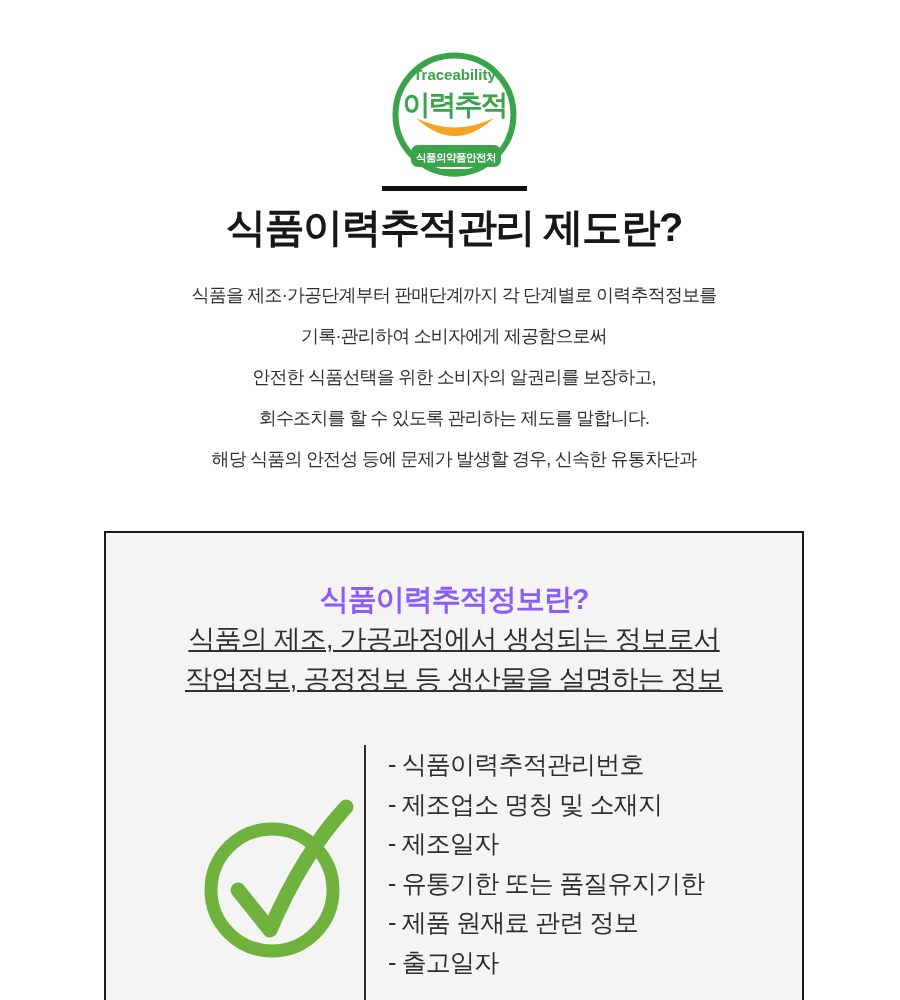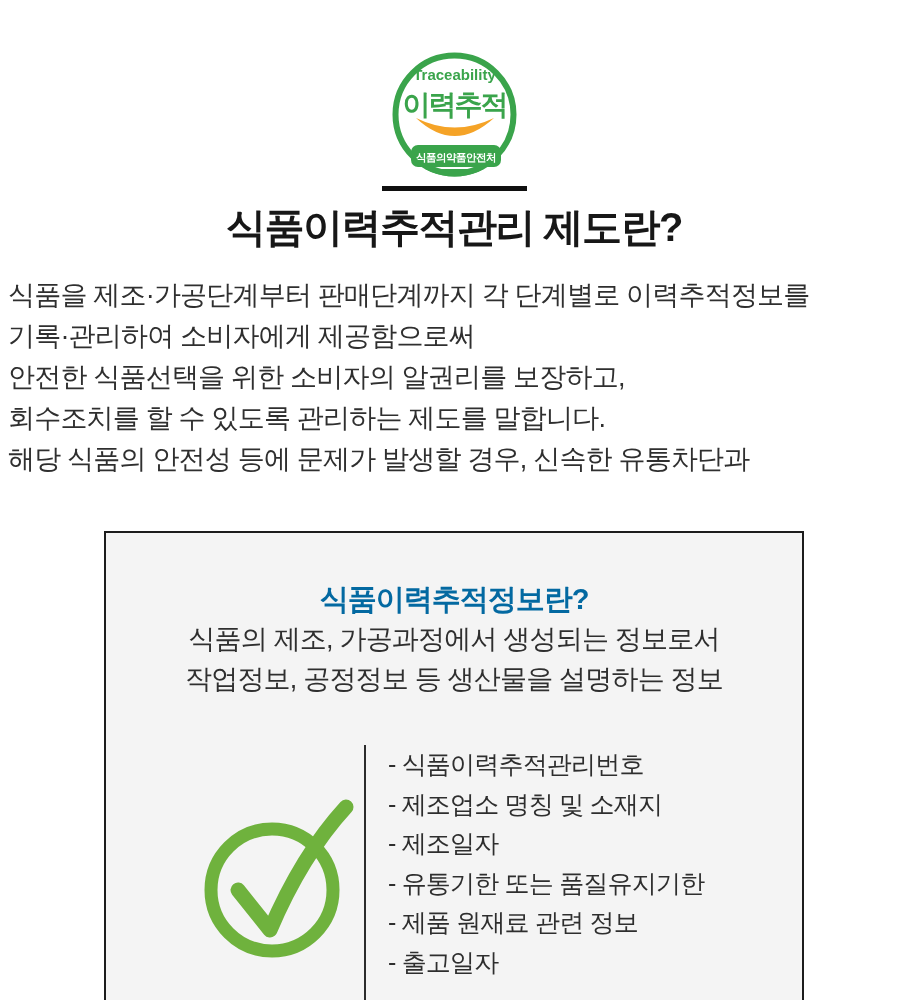--- a/index.html
+++ b/index.html
@@ -21,43 +21,43 @@
 
   
   .main-title {
     margin-top:16px;
     text-align:center;
     font-size:40px; line-height:40px; font-weight:700;
     color:#171717; letter-spacing:-1.5px;
   }
   .desc {
     margin-top:28px;
-    text-align:left;
-    font-size:27px; line-height:41px;
+    text-align:center;
+    font-size:18px; line-height:41px;
     color:#2f2f2f; letter-spacing:-0.8px;
   }
 
   
   .info-box {
     width:700px; height:560px;
     margin:51px auto 0 auto;
     background:#f4f4f4;
     border:2px solid #1c1c1c;
     padding-top:48px;
   }
   .box-title {
     text-align:center;
     font-size:29px; line-height:36px; font-weight:700;
-    color:#0369a1; letter-spacing:-1px;
+    color:#8b5cf6; letter-spacing:-1px;
   }
   .box-subtitle {
     margin-top:2px;
     text-align:center;
     font-size:27px; line-height:40px;
-    color:#2f2f2f; letter-spacing:-0.8px;
+    color:#2f2f2f; letter-spacing:-0.8px;text-decoration:underline;
   }
 
   .box-content {
     display:flex; align-items:stretch;
     margin-top:46px;
     height:330px;
   }
   .check-col {
     width:258px; flex:0 0 258px;
     display:flex; justify-content:flex-end;

